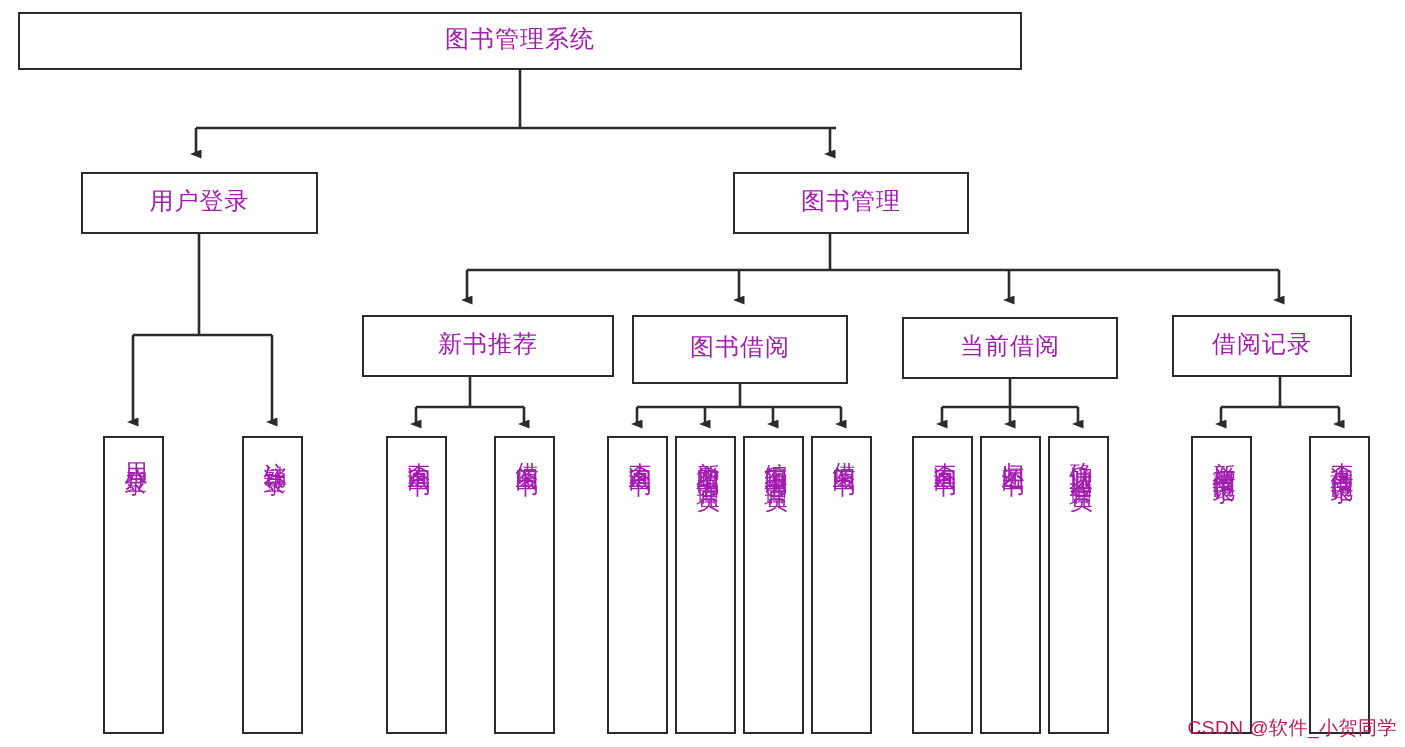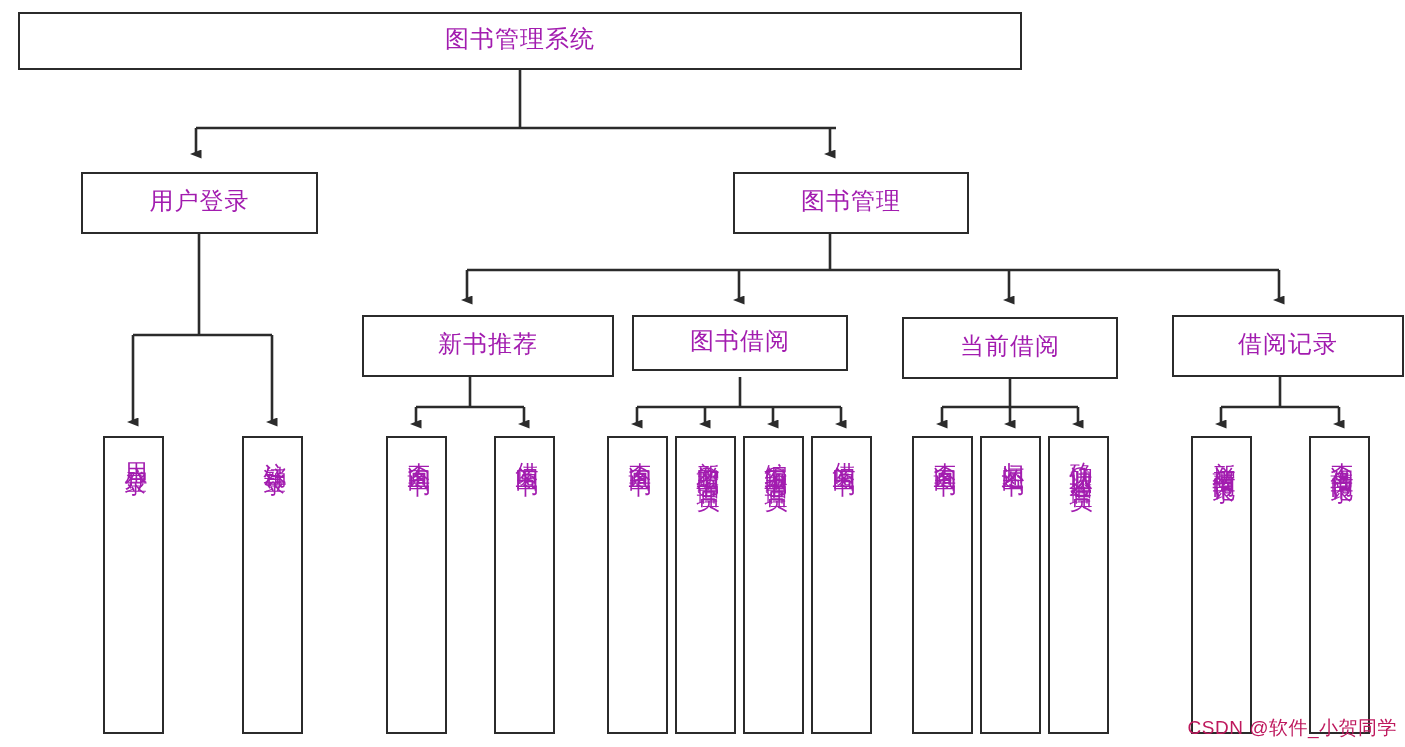--- a/index.html
+++ b/index.html
@@ -137,27 +137,27 @@
   <div class="node level2" style="left:81px; top:172px; width:237px; height:62px;">
     <span class="label">用户登录</span>
   </div>
   <div class="node level2" style="left:733px; top:172px; width:236px; height:62px;">
     <span class="label">图书管理</span>
   </div>
 
   <div class="node level3" style="left:362px; top:315px; width:252px; height:62px;">
     <span class="label">新书推荐</span>
   </div>
-  <div class="node level3" style="left:632px; top:315px; width:216px; height:56px;">
+  <div class="node level3" style="left:632px; top:315px; width:216px; height:69px;">
     <span class="label">图书借阅</span>
   </div>
   <div class="node level3" style="left:902px; top:317px; width:216px; height:62px;">
     <span class="label">当前借阅</span>
   </div>
-  <div class="node level3" style="left:1172px; top:315px; width:232px; height:62px;">
+  <div class="node level3" style="left:1172px; top:315px; width:180px; height:62px;">
     <span class="label">借阅记录</span>
   </div>
 
   <div class="node vertical" style="left:103px; top:436px; width:61px; height:298px;">
     <span class="label">用户登录</span>
   </div>
   <div class="node vertical" style="left:242px; top:436px; width:61px; height:298px;">
     <span class="label">注销登录</span>
   </div>
 

